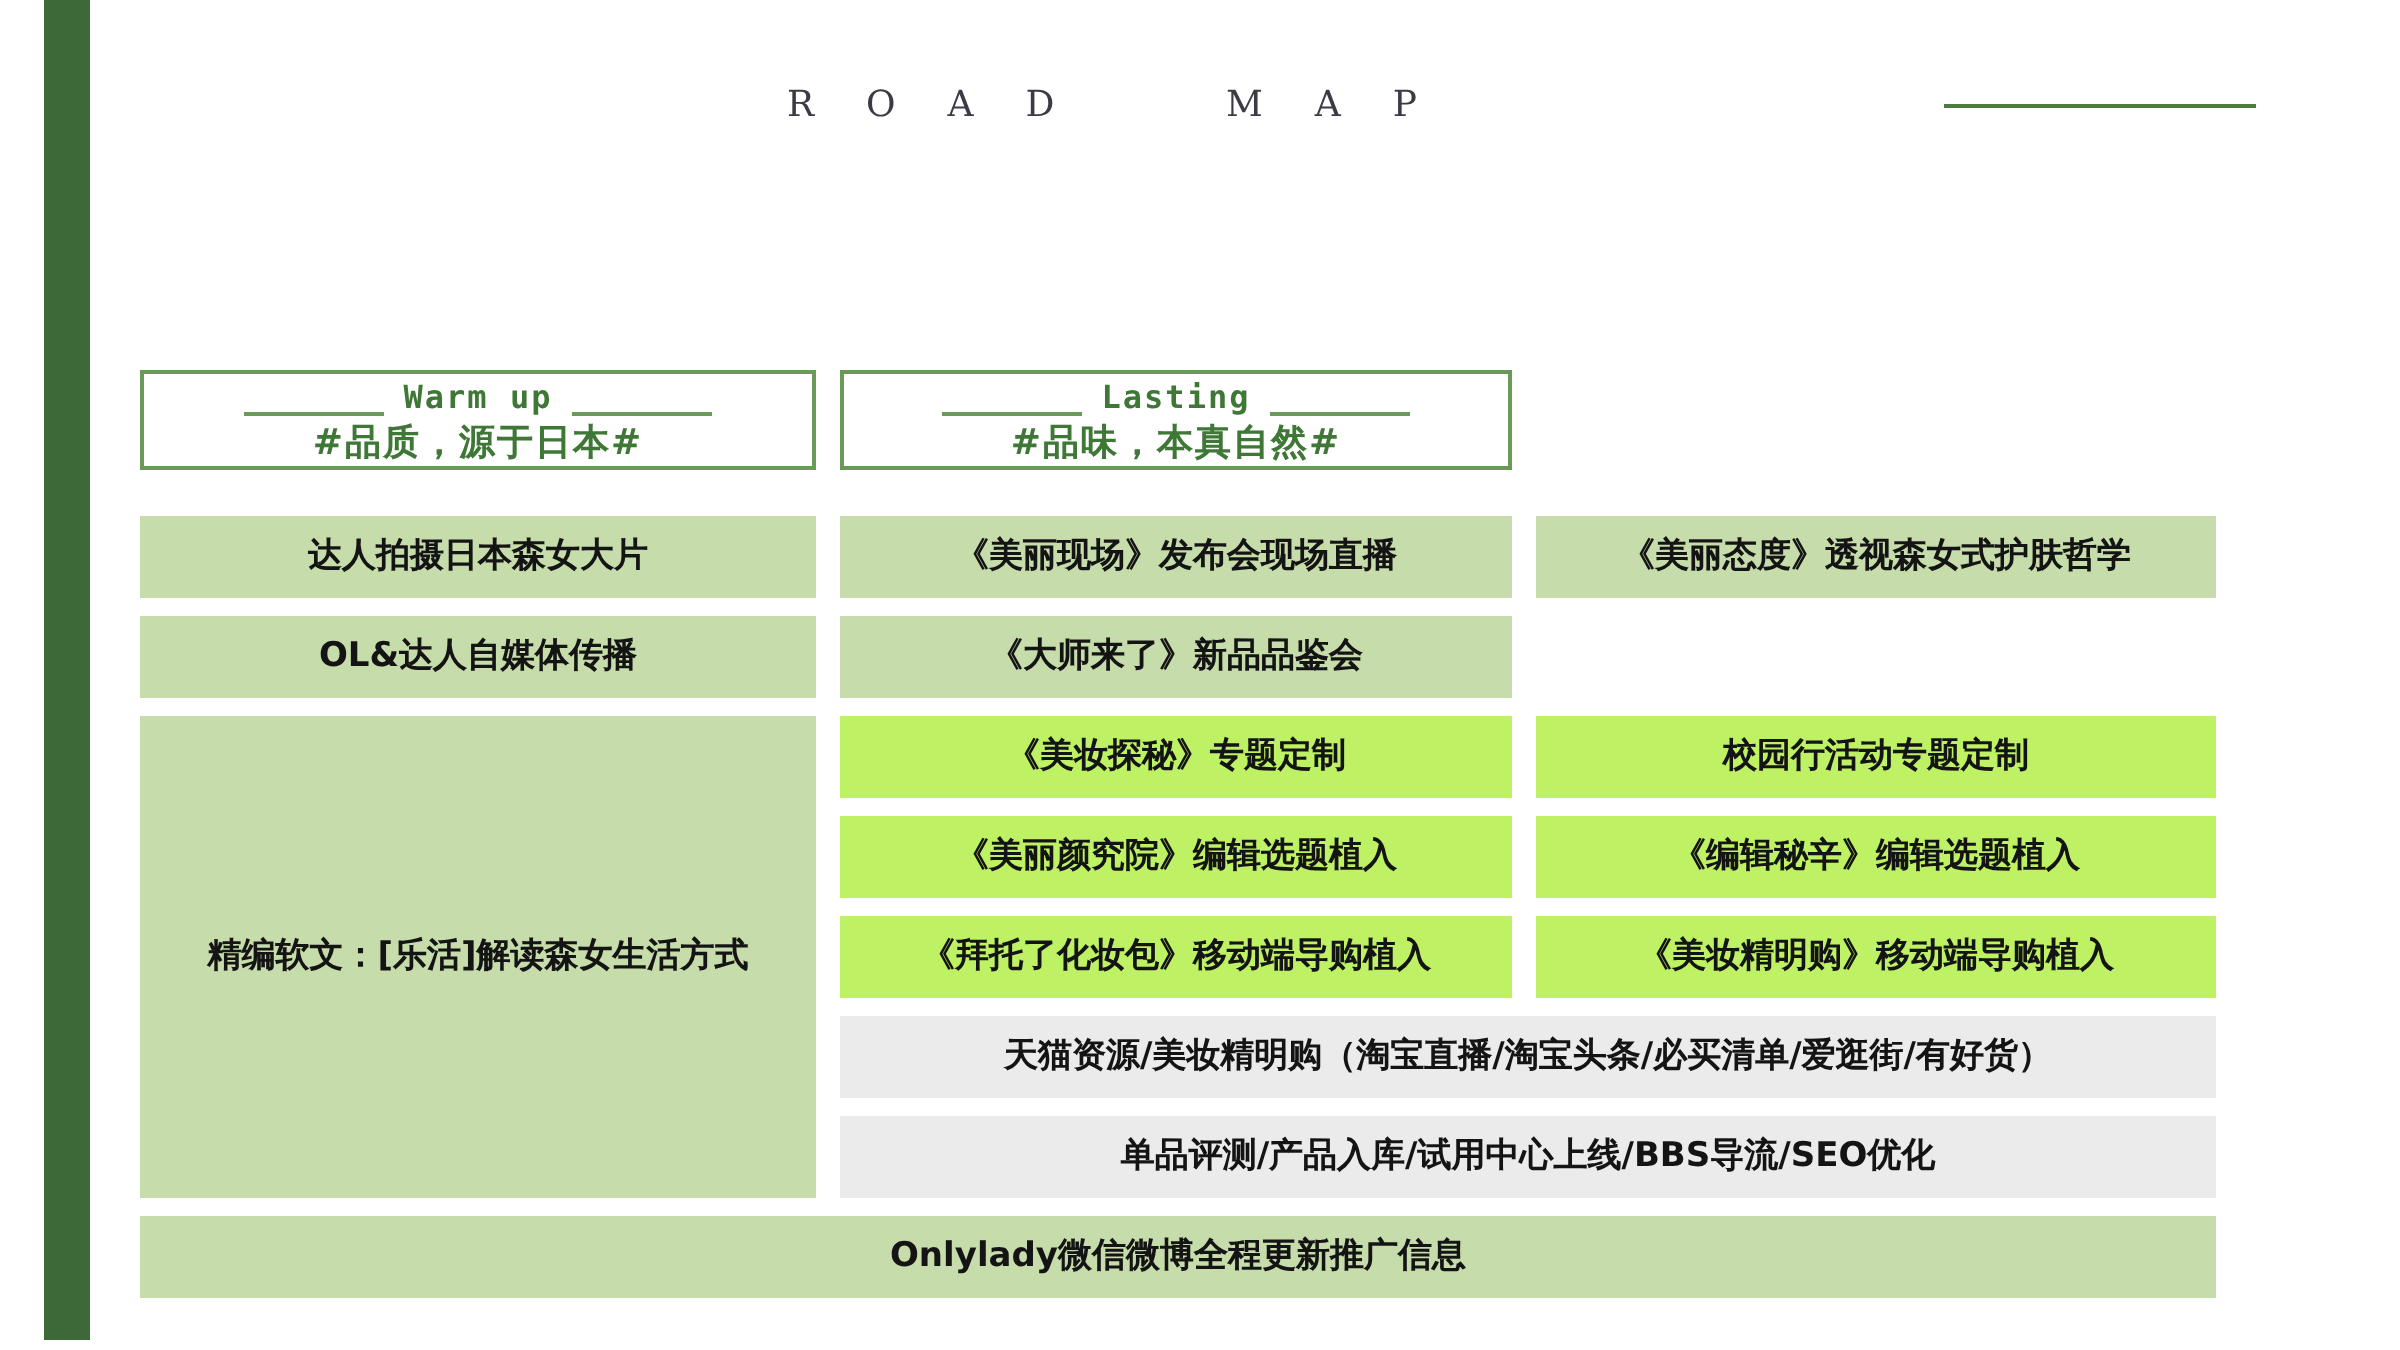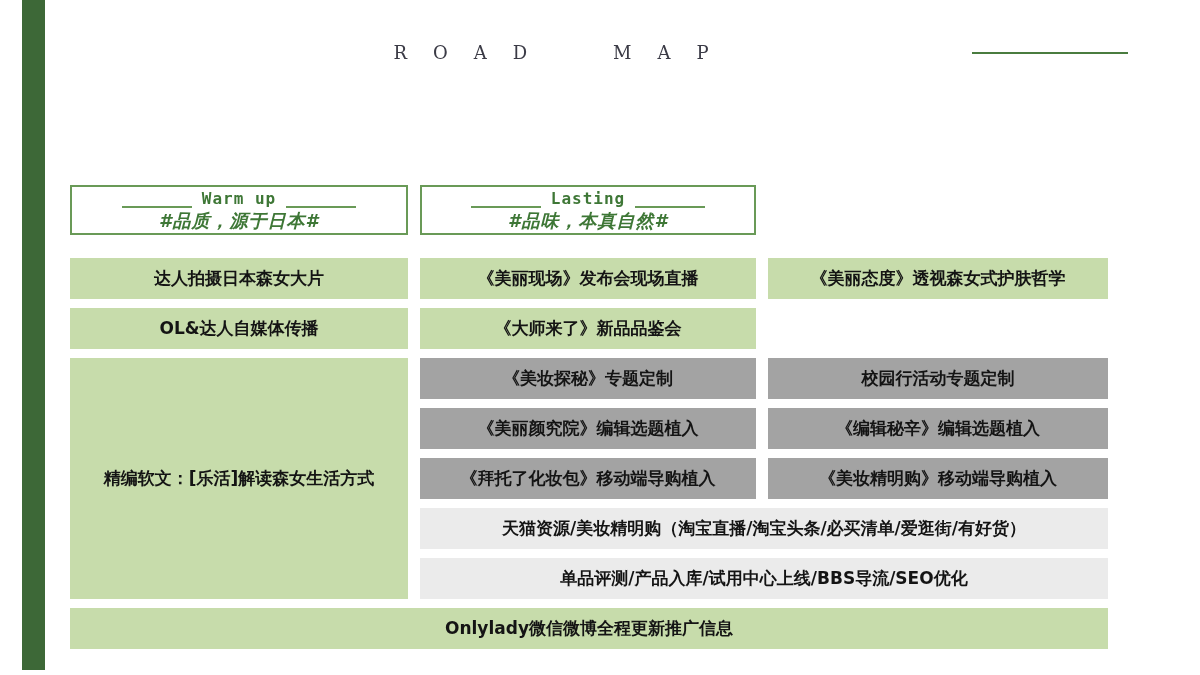--- a/index.html
+++ b/index.html
@@ -41,34 +41,34 @@
   .header-line {
     width:70px; height:2px; background:#699a57;
   }
   .header-en {
     font-family:"DejaVu Sans Mono","Liberation Mono",monospace;
     font-weight:bold; font-size:16px; color:#3e7736; letter-spacing:1px;
     white-space:nowrap;
   }
   .header-cn {
     font-weight:bold; font-size:18px; color:#3e7736; letter-spacing:1px;
-    margin-top:1px; white-space:nowrap;font-style:italic;
+    margin-top:1px; white-space:nowrap;
   }
   .grid {
     position:absolute; left:70px; top:258px; width:1038px;
     display:grid; grid-template-columns:338px 336px 340px;
     grid-auto-rows:41px; gap:9px 12px;
   }
   .cell {
     display:flex; align-items:center; justify-content:center;
     font-weight:bold; font-size:17px; color:#141414; text-align:center;
     line-height:1.45; white-space:nowrap;
   }
   .green { background:#c7dcab; }
-  .blue  { background:#a3a3a3; }
+  .blue  { background:#bef264; }
   .gray  { background:#ebebeb; }
   .cell.tall { grid-column:1; grid-row:3 / span 5; flex-direction:row; white-space:normal; }
   .span2 { grid-column:2 / span 2; }
   .span3 { grid-column:1 / span 3; }
   .c1 { grid-column:1; } .c2 { grid-column:2; } .c3 { grid-column:3; }
 </style>
 </head>
 <body>
 
 <div class="page">

